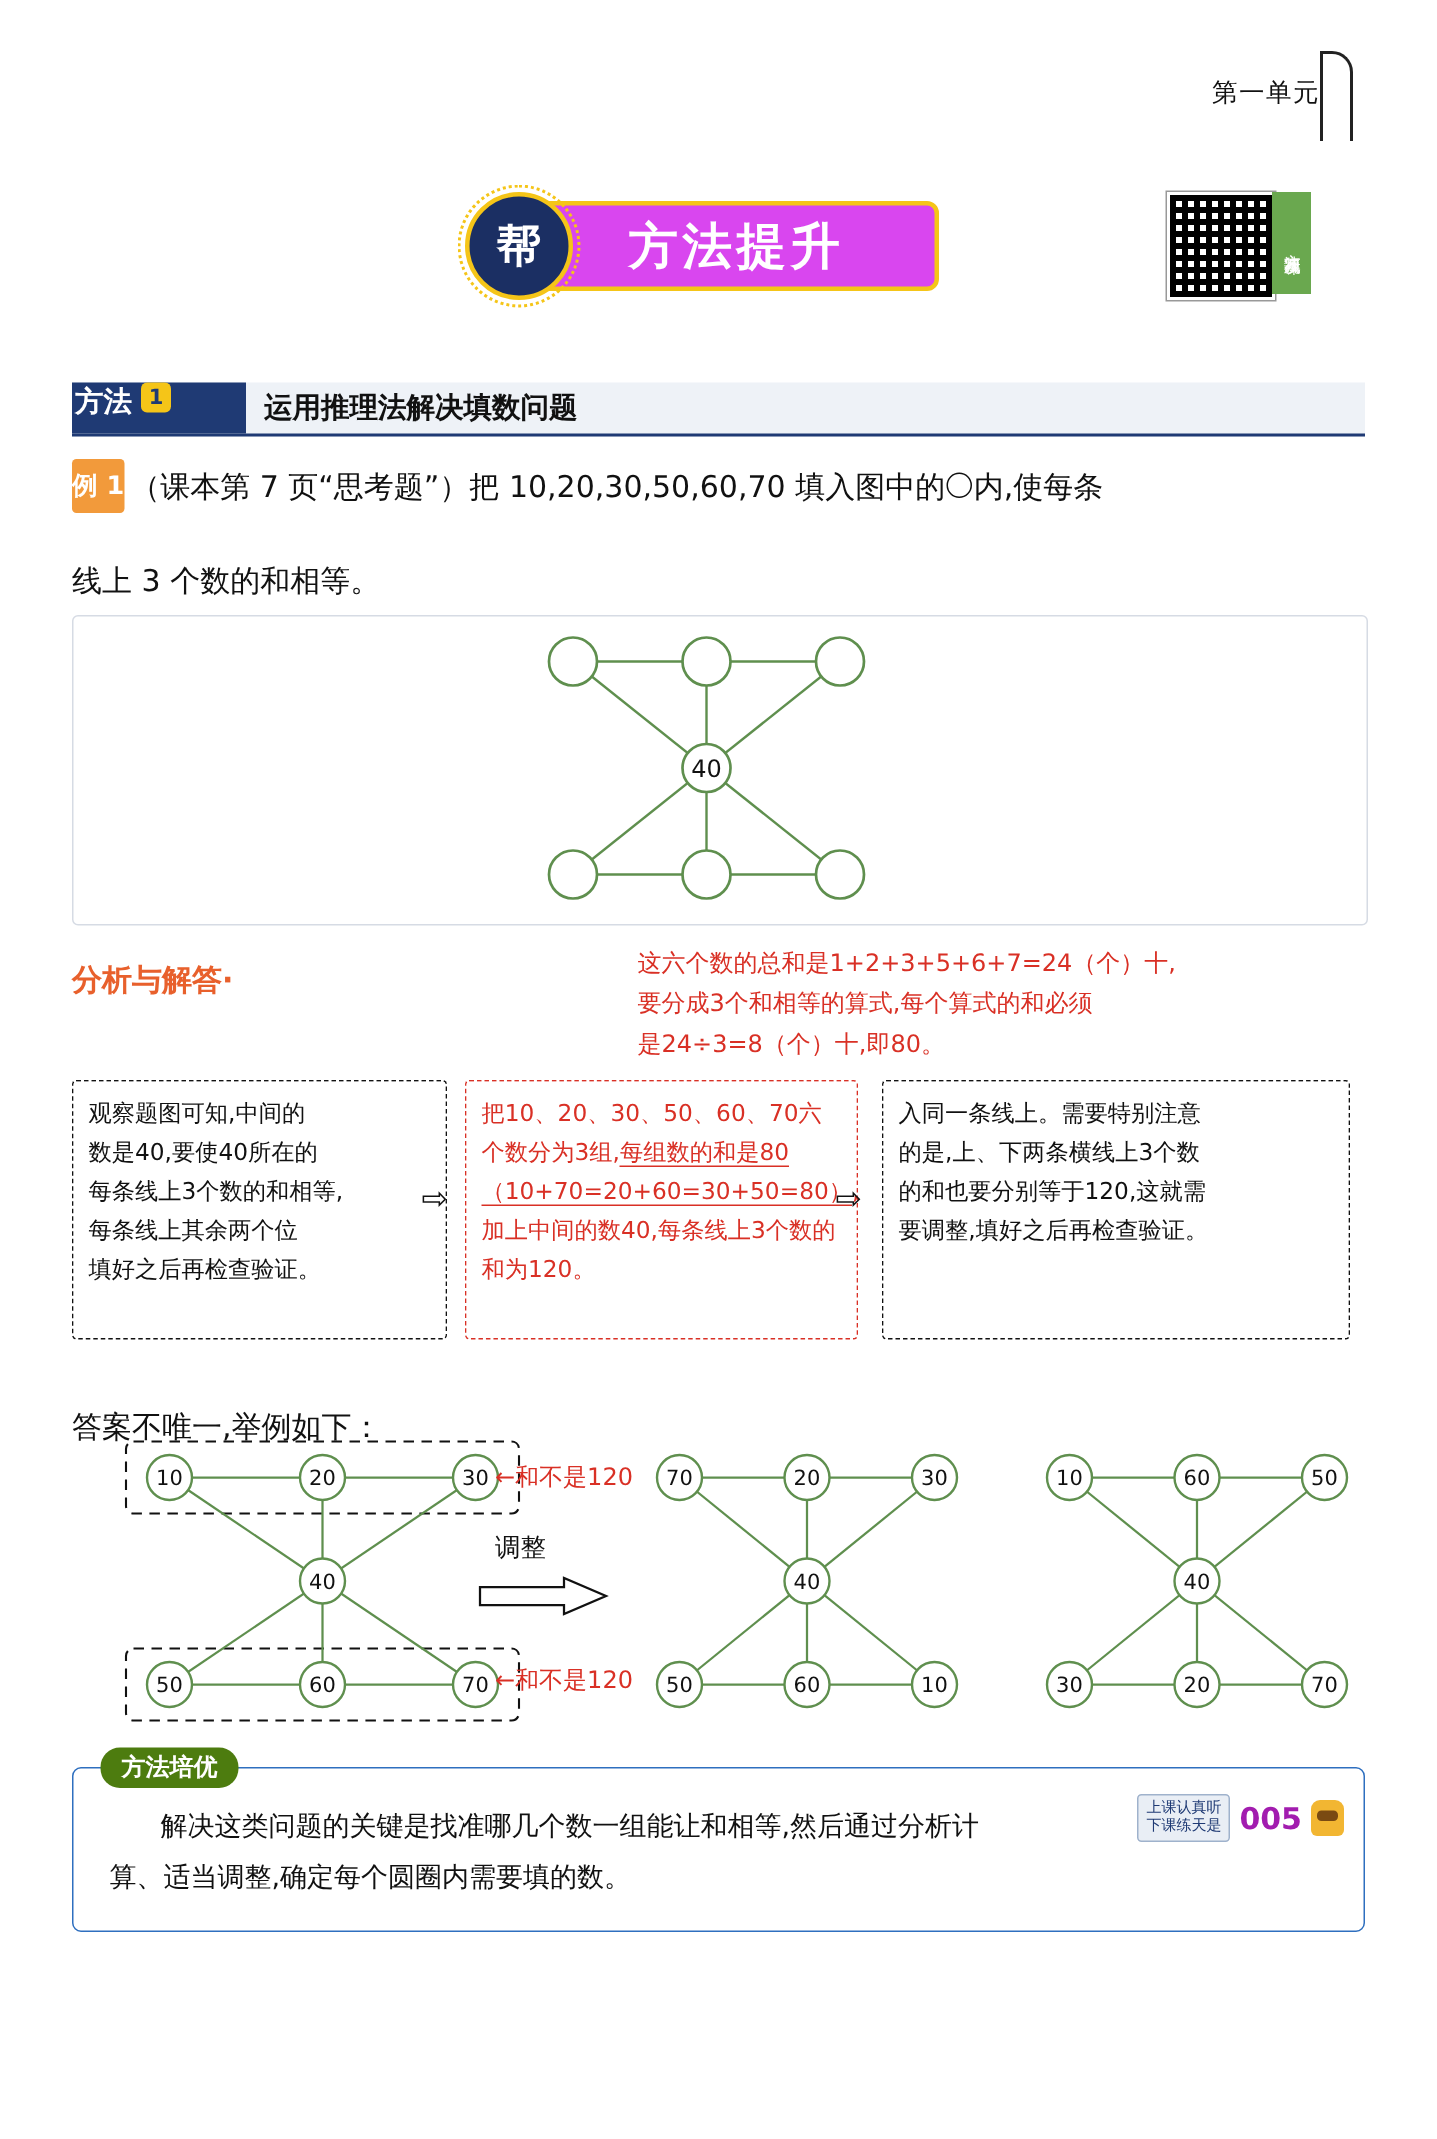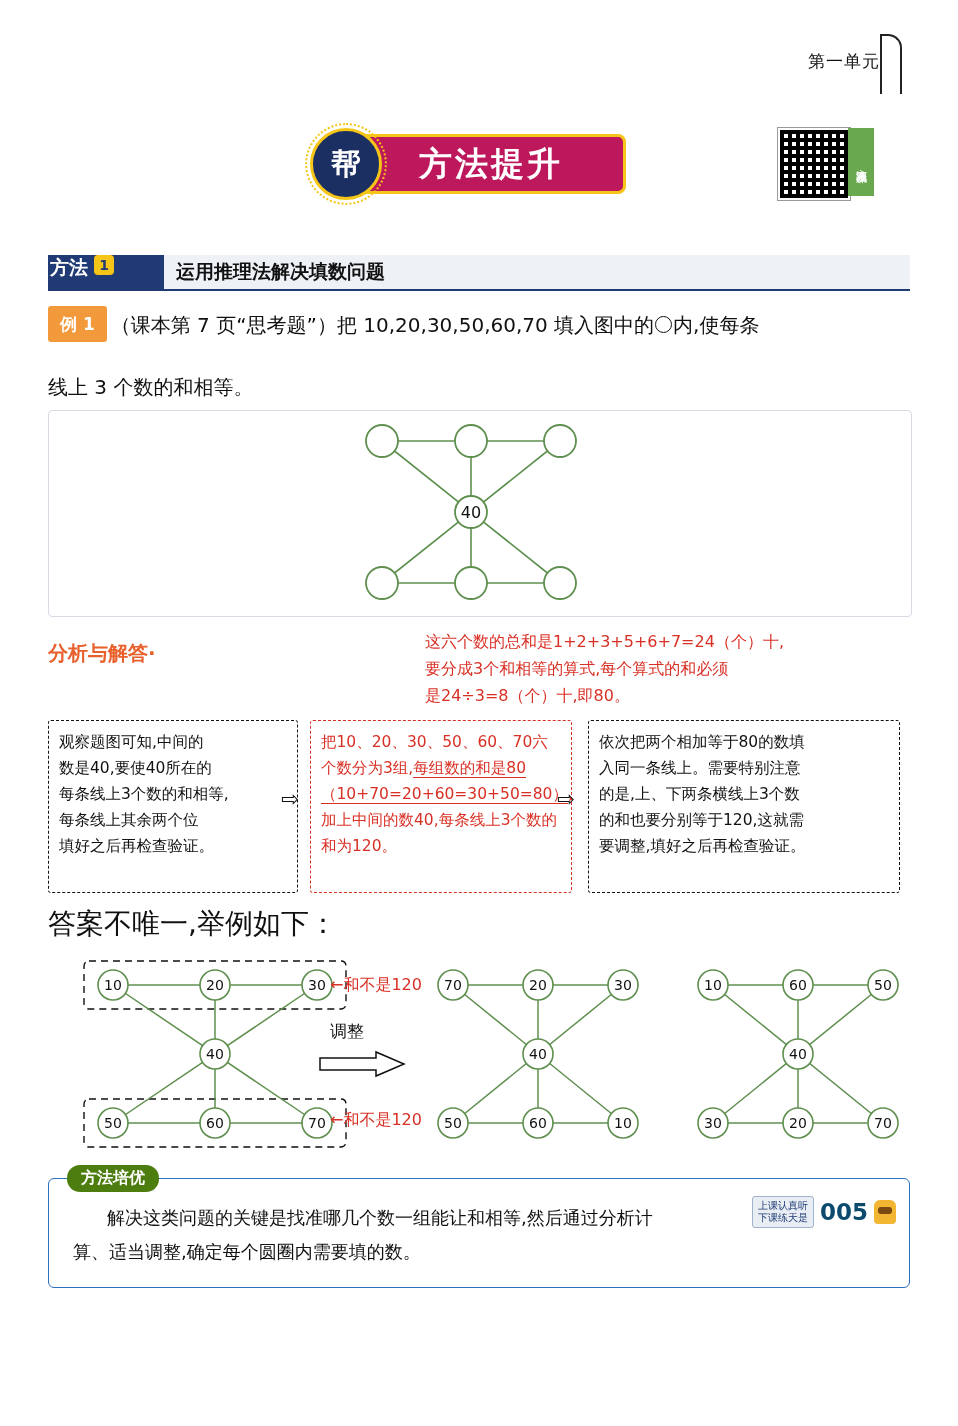--- a/index.html
+++ b/index.html
@@ -35,21 +35,21 @@
     display:flex;align-items:center;justify-content:center;
     color:#ffffff;font-size:30px;font-weight:bold;z-index:3;
     font-family:"DejaVu Sans",sans-serif;
   }
   .title-badge::before{
     content:"";position:absolute;left:-8px;top:-8px;width:78px;height:78px;
     border-radius:50%;border:2px dotted #f5c518;
   }
   .title-plate{
     position:absolute;left:46px;top:6px;width:264px;height:54px;
-    background:#be185d;border-radius:8px;border:3px solid #f5c518;
+    background:#d946ef;border-radius:8px;border:3px solid #f5c518;
     display:flex;align-items:center;justify-content:center;
     color:#ffffff;font-size:33px;font-weight:bold;letter-spacing:3px;
     font-family:"DejaVu Sans",sans-serif;
   }
 
   
   .qr-box{position:absolute;top:128px;right:80px;width:100px;height:72px;}
   .qr-code{
     position:absolute;left:0;top:0;width:68px;height:68px;
     background:
@@ -89,21 +89,21 @@
   }
 
   
   .ex-line{
     position:absolute;left:48px;top:306px;width:868px;
     font-size:20px;line-height:34px;color:#111;
     font-family:"DejaVu Sans",sans-serif;
   }
   .ex-tag{
     display:inline-block;background:#f29a3b;color:#fff;
-    padding:1px 12px;border-radius:3px;font-size:17px;font-weight:bold;
+    padding:1px 0;border-radius:3px;font-size:17px;font-weight:bold;
     vertical-align:2px;margin-right:4px;
   }
   .ex-line2{
     position:absolute;left:48px;top:370px;width:868px;
     font-size:20px;line-height:34px;
     font-family:"DejaVu Sans",sans-serif;
   }
   .circle-inline{
     display:inline-block;width:15px;height:15px;border:1.5px solid #111;
     border-radius:50%;vertical-align:-1px;margin:0 1px;
@@ -137,21 +137,21 @@
 
   .arrow-ico{
     position:absolute;font-size:21px;color:#111;
     font-family:"DejaVu Sans",sans-serif;
   }
   .a1{left:281px;top:787px;}
   .a2{left:557px;top:787px;}
 
   
   .ans-line{
-    position:absolute;left:48px;top:905px;font-size:28px;
+    position:absolute;left:48px;top:938px;font-size:20px;
     font-family:"DejaVu Sans",sans-serif;
   }
 
   .adjust-word{
     position:absolute;left:330px;top:1020px;font-size:17px;
     font-family:"DejaVu Sans",sans-serif;
   }
   .adjust-arrow{position:absolute;left:318px;top:1050px;}
 
   .side-note{
@@ -178,21 +178,21 @@
   }
   .tip-text2{text-indent:0;top:56px;}
 
   
   .footer{position:absolute;right:62px;bottom:28px;display:flex;align-items:center;gap:6px;justify-content:space-between;}
   .footer-slogan{
     background:#e9eef5;border:1px solid #9fb2cc;border-radius:3px;
     font-size:10px;line-height:12px;color:#1f3a74;padding:3px 5px;text-align:center;
     font-family:"DejaVu Sans",sans-serif;
   }
-  .footer-page{font-size:23px;font-weight:bold;color:#0c4a6e;font-family:"DejaVu Sans",sans-serif;}
+  .footer-page{font-size:20px;font-weight:bold;color:#a21caf;font-family:"DejaVu Sans",sans-serif;}
   .footer-mascot{
     width:22px;height:24px;background:#f2b632;border-radius:6px 6px 4px 4px;position:relative;
   }
   .footer-mascot::after{
     content:"";position:absolute;left:4px;top:7px;width:14px;height:7px;background:#7a4a12;border-radius:3px;
   }
   svg{display:block;}
   .nodeTxt{font-family:"DejaVu Sans",sans-serif;}
 </style>
 </head>
@@ -265,21 +265,20 @@
 
   <div class="arrow-ico a1">⇨</div>
 
   <div class="dash-box box2">
     <span>把10、20、30、50、60、70六个数分为3组,</span><span class="u-line">每组数的和是80（10+70=20+60=30+50=80）</span><span>,加上中间的数40,每条线上3个数的和为120。</span>
   </div>
 
   <div class="arrow-ico a2">⇨</div>
 
   <div class="dash-box box3">
-    <div>依次把两个相加等于80的数填</div>
     <div>入同一条线上。需要特别注意</div>
     <div>的是,上、下两条横线上3个数</div>
     <div>的和也要分别等于120,这就需</div>
     <div>要调整,填好之后再检查验证。</div>
   </div>
 
   <div class="ans-line">答案不唯一,举例如下：</div>
 
   <svg width="280" height="210" viewBox="0 0 280 210" style="position:absolute;left:80px;top:955px;">
     <rect x="4" y="6" width="262" height="48" fill="none" stroke="#111" stroke-width="1.4" stroke-dasharray="7 5" rx="5"></rect>

